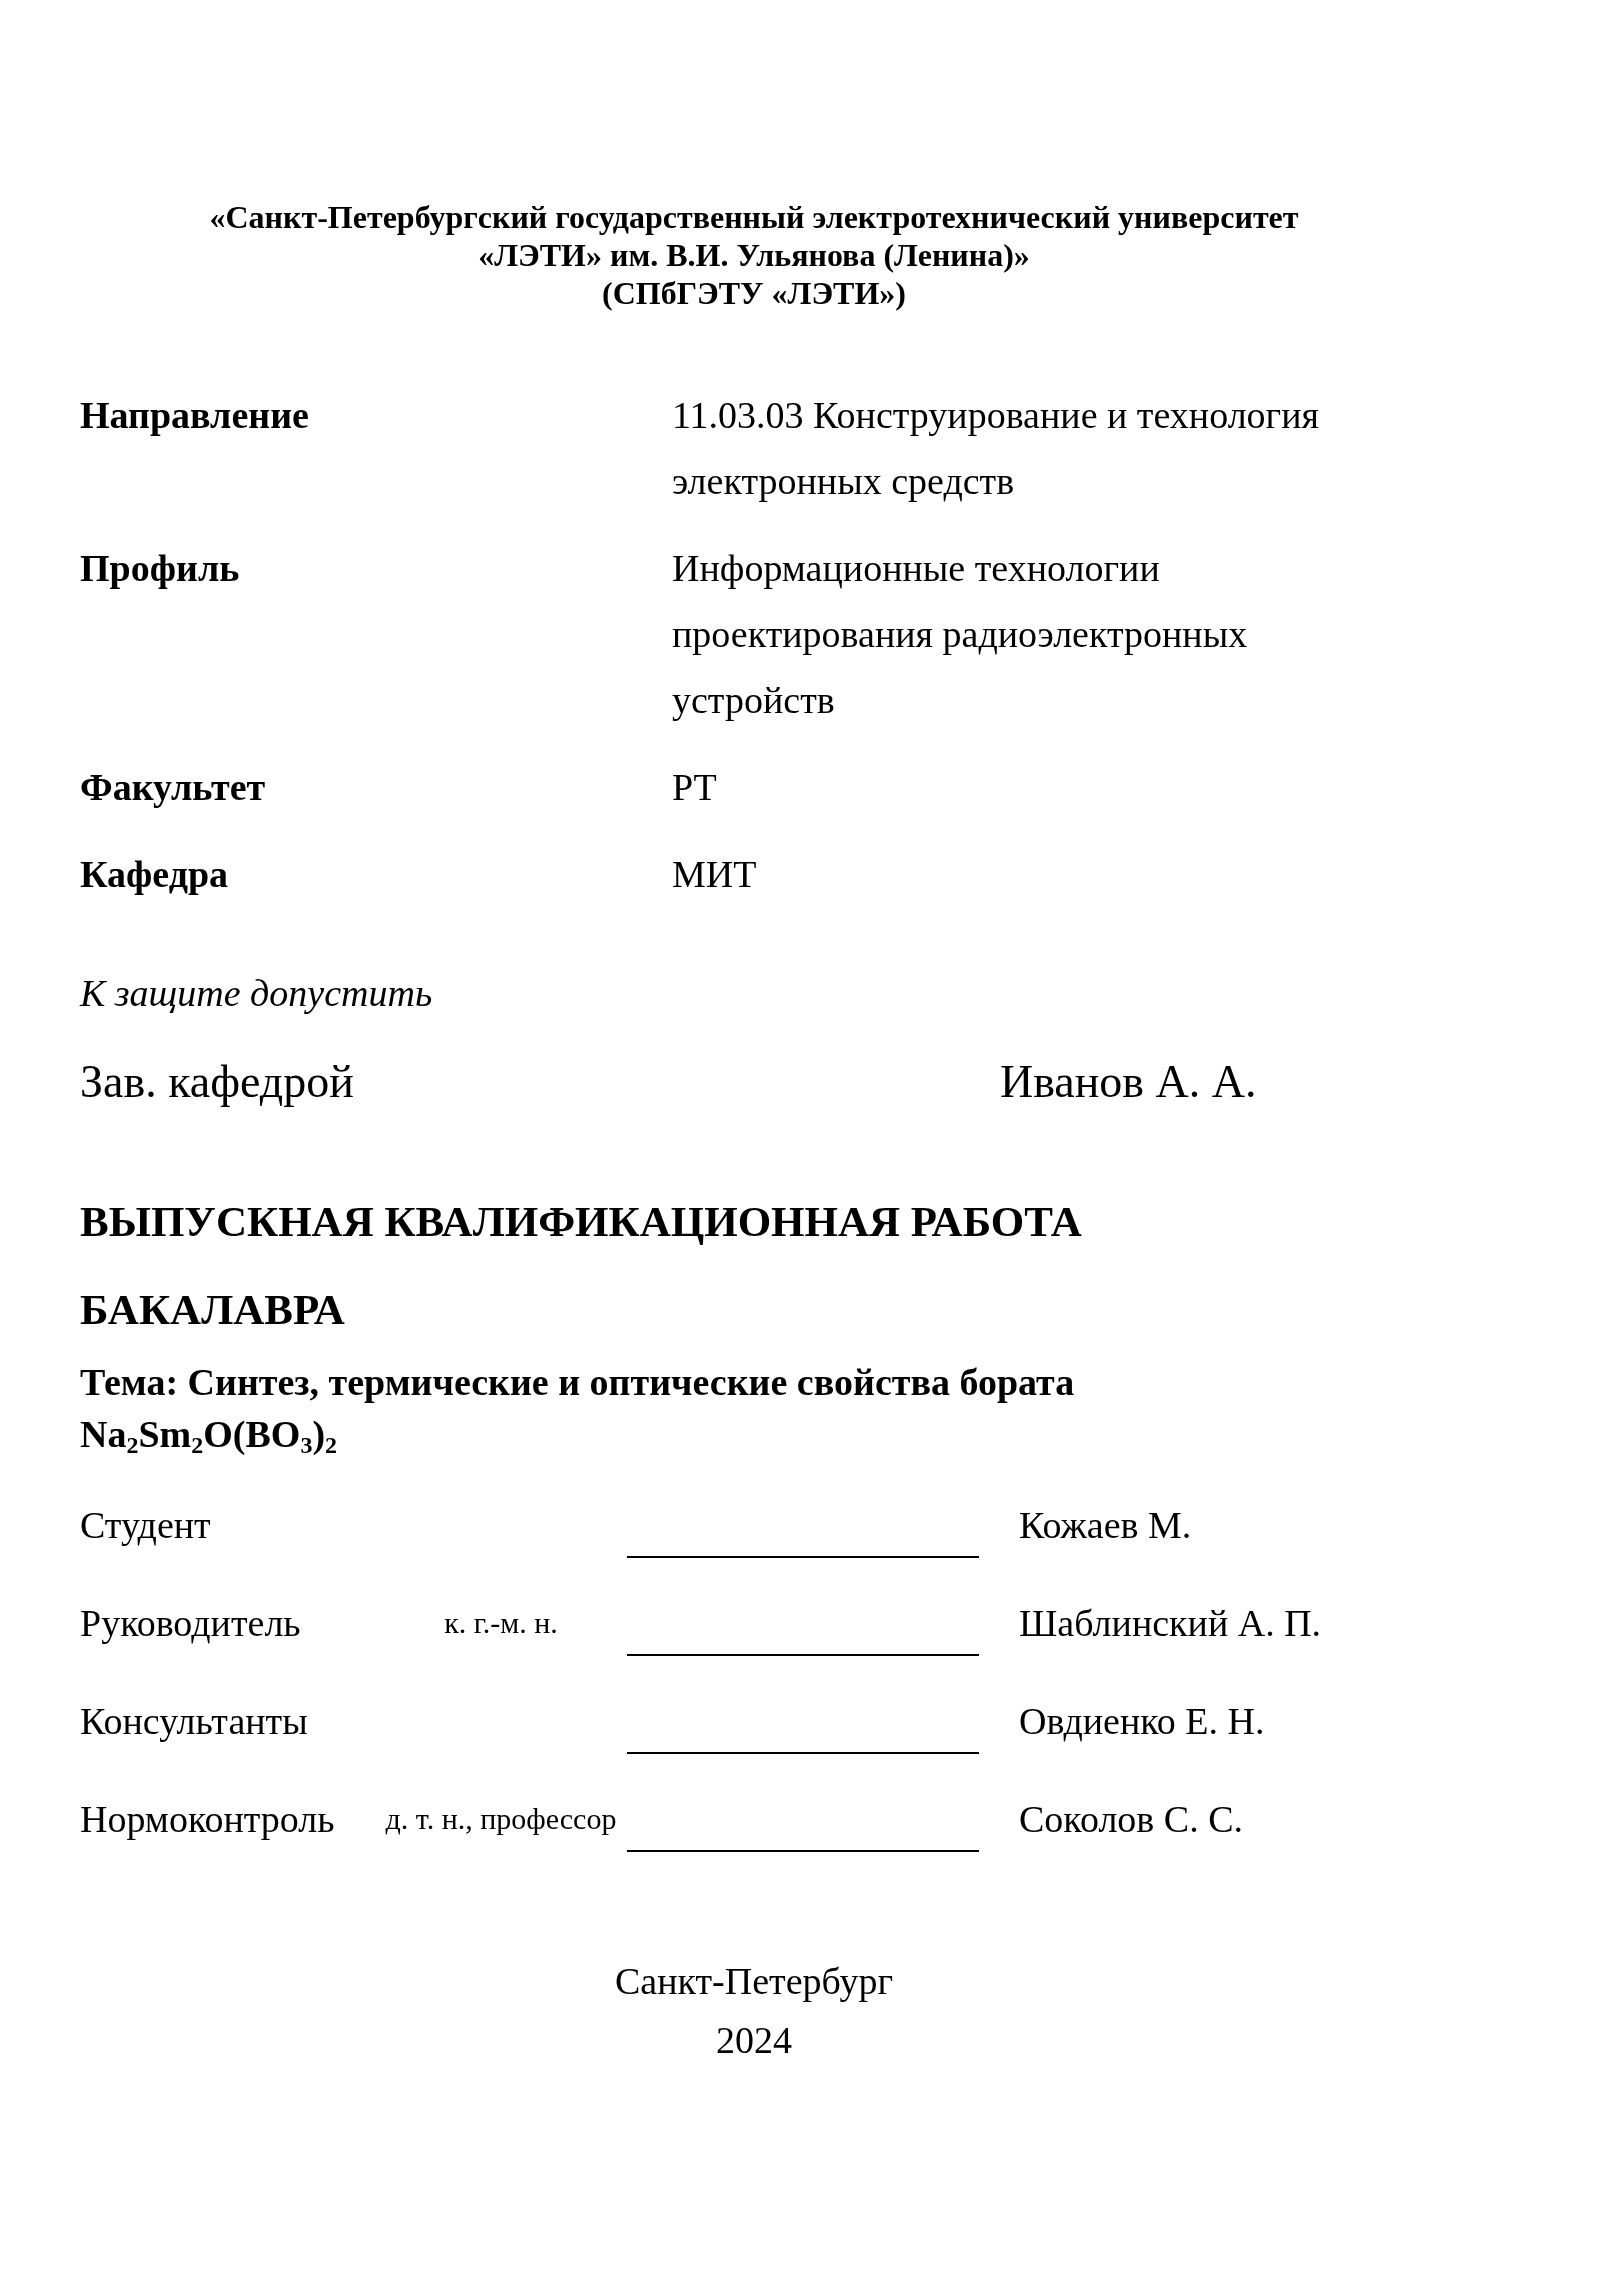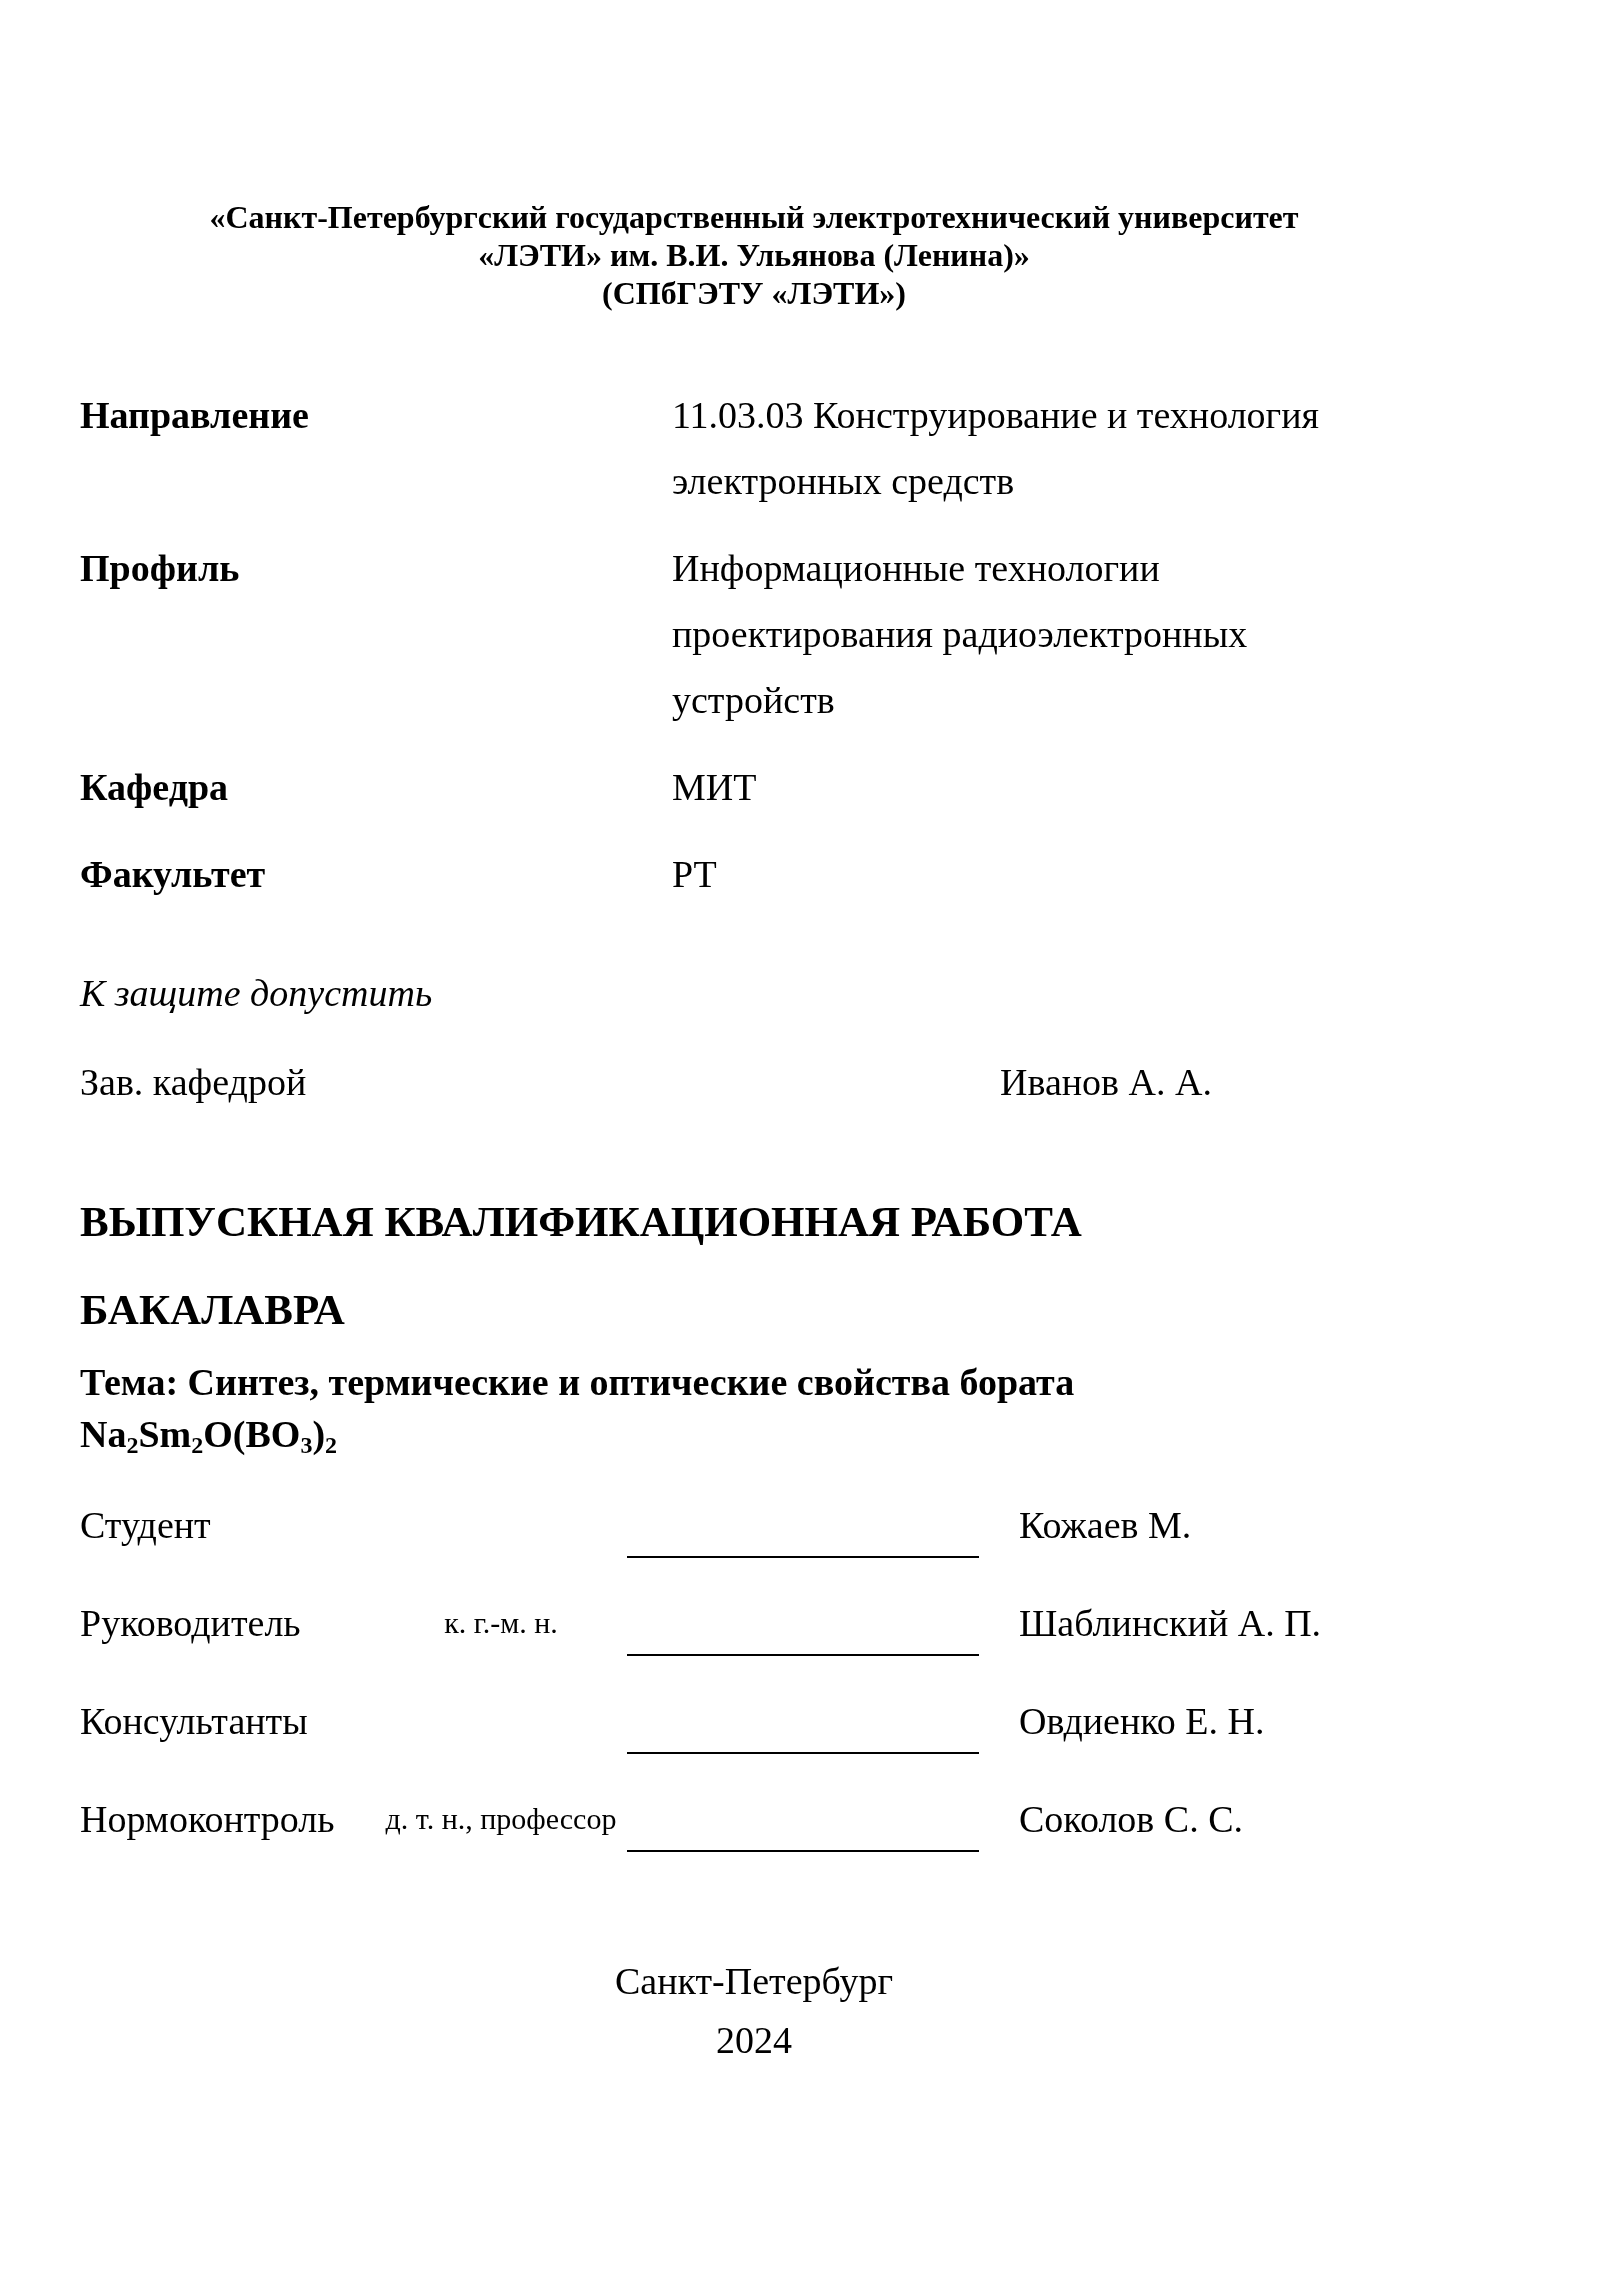--- a/index.html
+++ b/index.html
@@ -44,21 +44,21 @@
   
   .admission-note {
     margin-top: 53px;
     font-style: italic;
     font-size: 38px;
     line-height: 66px;
   }
   .admission-row {
     position: relative;
     margin-top: 23px;
-    font-size: 38px;
+    font-size: 46px;
     line-height: 66px;
     height: 66px;
   }
   .admission-row .approver-name {
     position: absolute;
     left: 920px;
     top: 0;
   }
 
   
@@ -138,26 +138,26 @@
       <div class="field-value">11.03.03 Конструирование и технология
 электронных средств</div>
     </div>
     <div class="field-row">
       <div class="field-label">Профиль</div>
       <div class="field-value">Информационные технологии
 проектирования радиоэлектронных
 устройств</div>
     </div>
     <div class="field-row">
+      <div class="field-label">Факультет</div>
+      <div class="field-value">РТ</div>
+    </div>
+    <div class="field-row">
       <div class="field-label">Кафедра</div>
       <div class="field-value">МИТ</div>
-    </div>
-    <div class="field-row">
-      <div class="field-label">Факультет</div>
-      <div class="field-value">РТ</div>
     </div>
   </section>
 
   <div class="admission-note">К защите допустить</div>
 
   <div class="admission-row">
     <span>Зав. кафедрой</span>
     <span class="approver-name">Иванов А. А.</span>
   </div>
 

